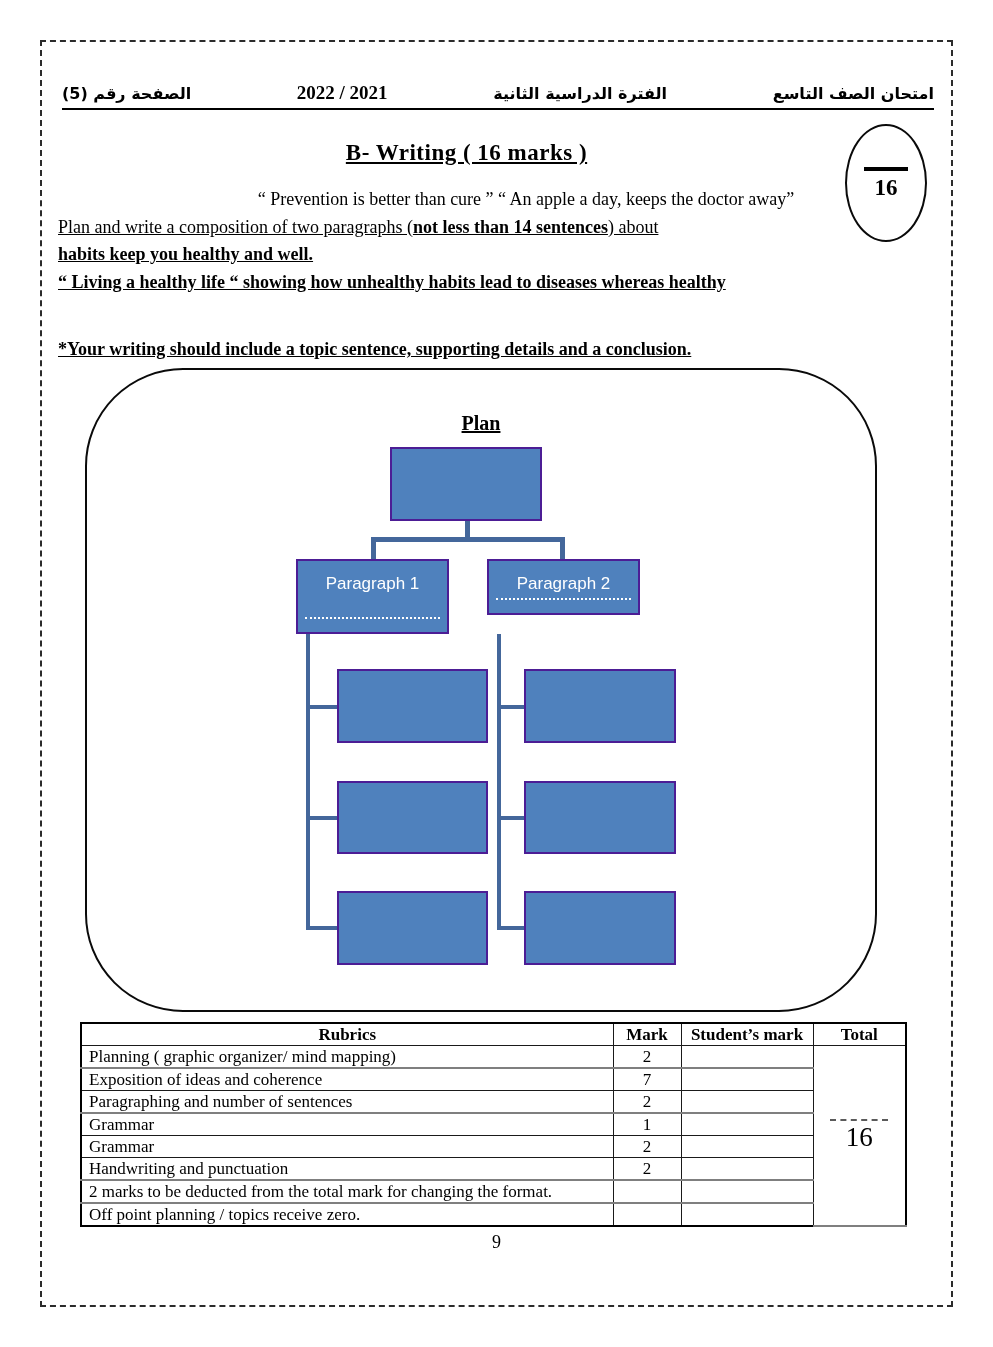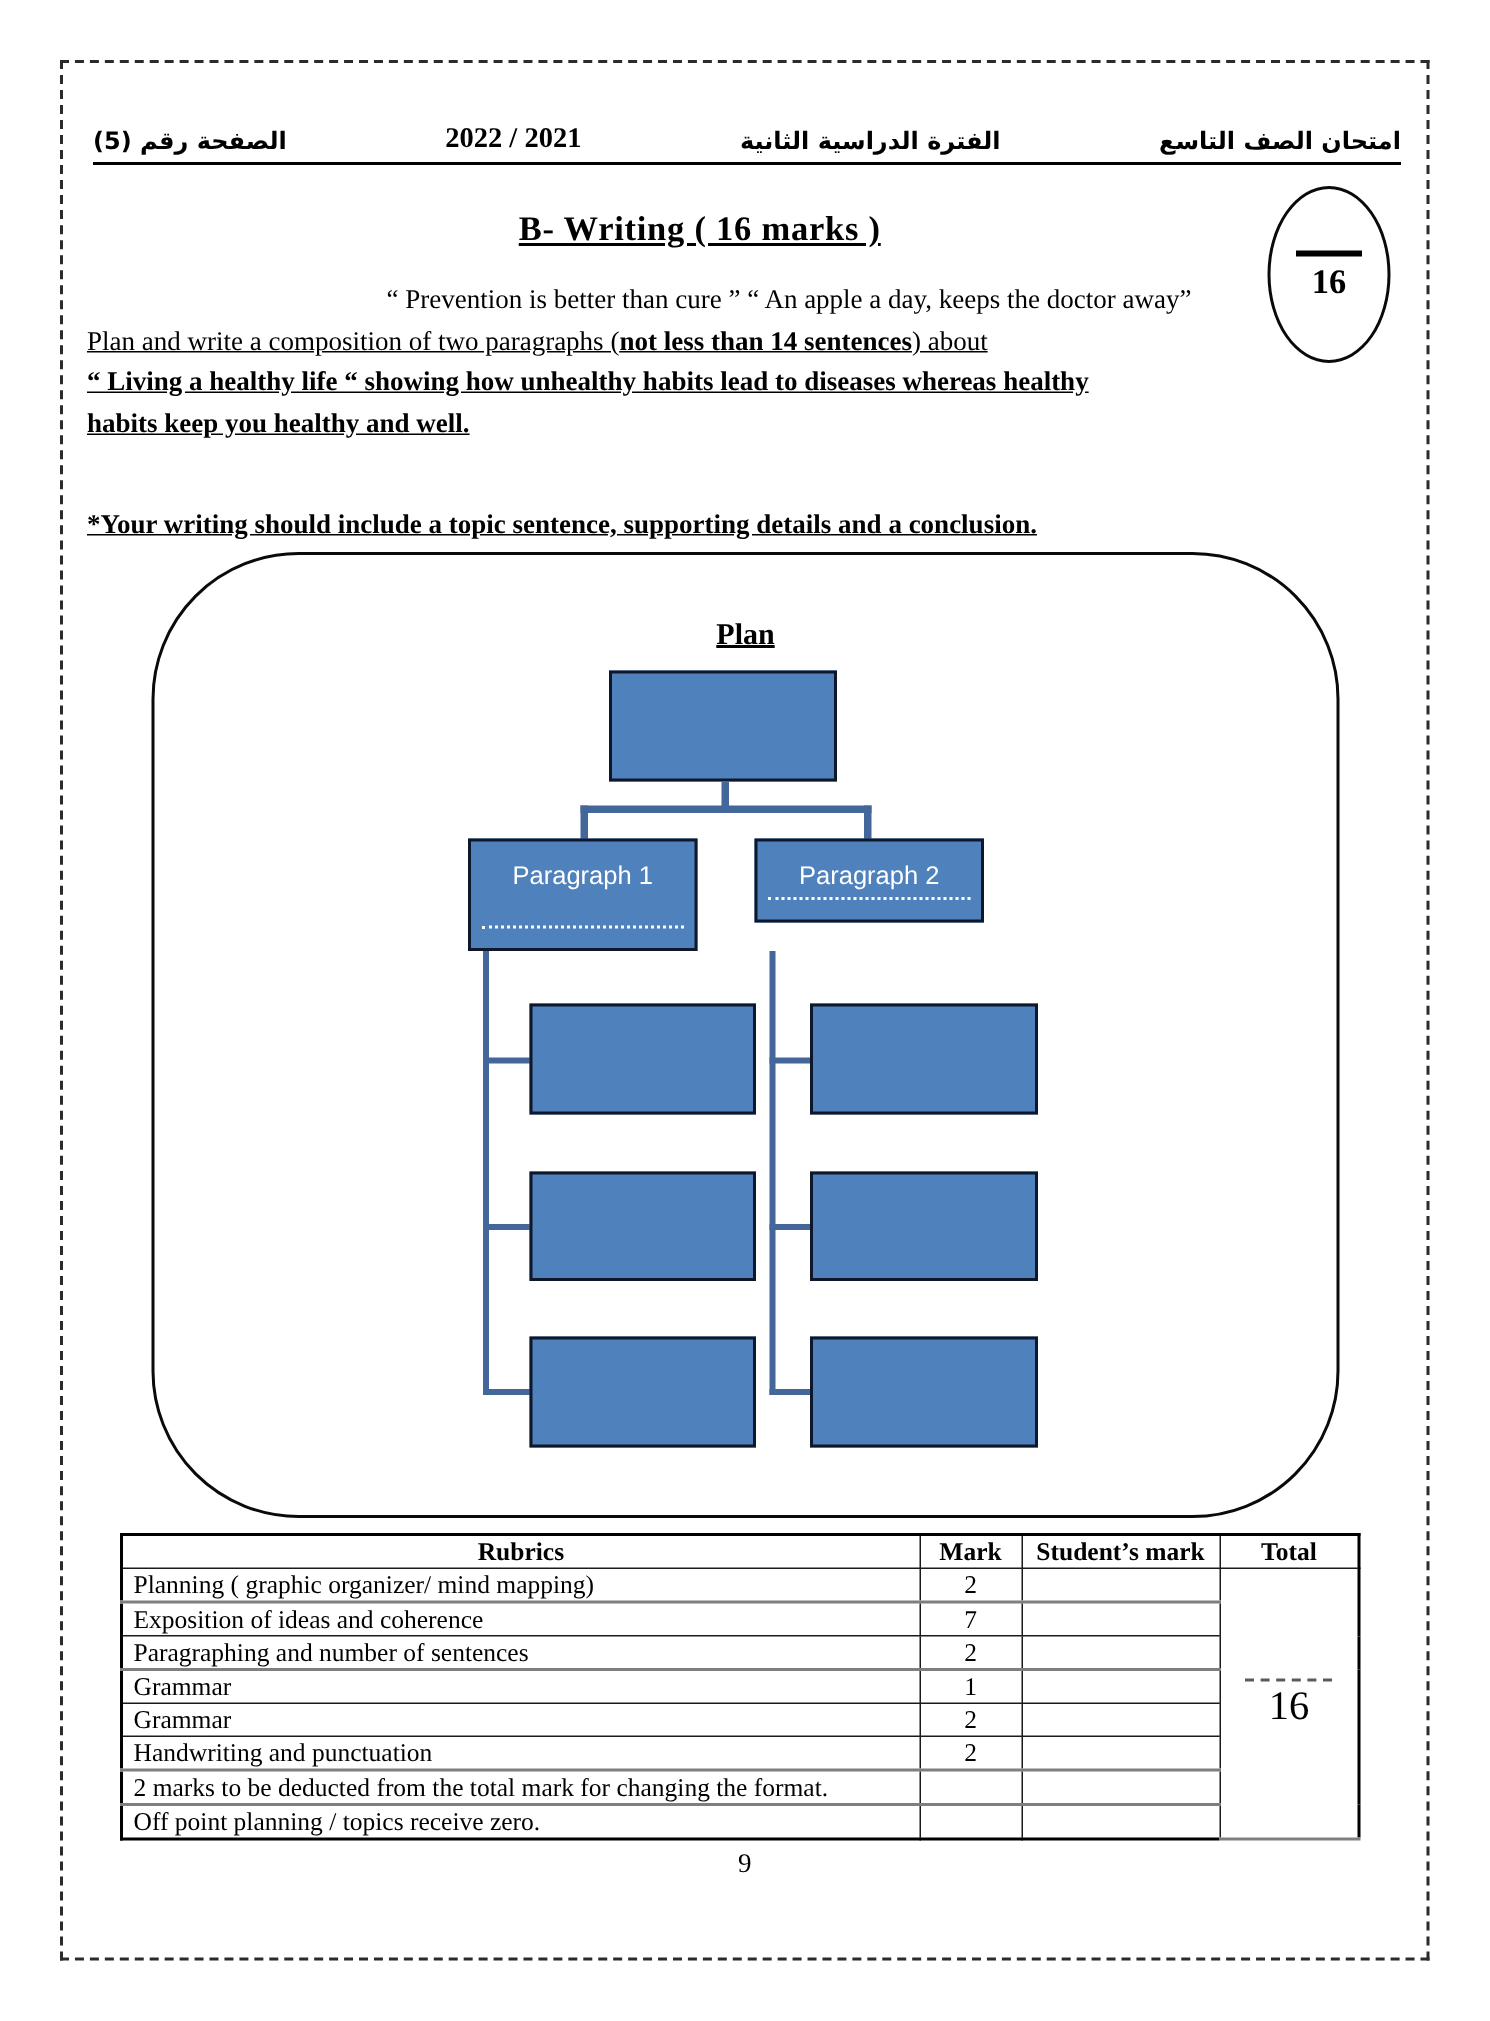--- a/index.html
+++ b/index.html
@@ -38,27 +38,27 @@
     position:absolute;left:58px;top:186px;width:892px;
     font-size:18px;line-height:27.5px;
   }
   .intro .indent{text-indent:44px;text-align:center;}
   .intro .u{text-decoration:underline;}
   .intro .b{font-weight:bold;}
   .intro .note{margin-top:40px;}
   
   .plan-wrap{
     position:absolute;left:85px;top:368px;width:788px;height:640px;
-    border:2px solid #0a0a0a;border-radius:98px;margin-left:16px;
+    border:2px solid #0a0a0a;border-radius:98px;
   }
   .plan-title{
     position:absolute;top:42px;left:0;right:0;text-align:center;
     font-size:20px;font-weight:bold;text-decoration:underline;
   }
-  .bluebox{position:absolute;background:#4F81BD;border:2px solid #0f172a;box-sizing:border-box;}
+  .bluebox{position:absolute;background:#4F81BD;border:2px solid #4c1d95;box-sizing:border-box;}
   .pbox{color:#fff;font-family:"Liberation Sans", sans-serif;font-size:17px;text-align:center;padding-top:13px;}
   .pbox .dots{position:absolute;left:7px;right:7px;bottom:13px;border-top:2px dotted #fff;}
   .conn{position:absolute;background:#44679B;}
   
   .rubric{
     position:absolute;left:80px;top:1022px;width:825px;
     border-collapse:collapse;table-layout:fixed;font-size:17px;
   }
   .rubric th,.rubric td{border:1.5px solid #1a1a1a;padding:0 4px;height:20px;line-height:21px;}
   .rubric th{font-weight:bold;text-align:center;}
@@ -87,22 +87,22 @@
 <div class="sec-title">B- Writing ( 16 marks )</div>
 
 <div class="score-ellipse">
   <div class="bar"></div>
   <div class="num">16</div>
 </div>
 
 <div class="intro">
   <div class="indent">“ Prevention is better than cure  ” “ An apple a day, keeps the doctor away”</div>
   <div class="u"><span>Plan and write a composition of two paragraphs (</span><span class="b">not less than 14 sentences</span><span>) about</span></div>
+  <div class="u b">habits keep you healthy and well.</div>
   <div class="u b">“ Living a healthy life “ showing how unhealthy habits lead to diseases whereas healthy</div>
-  <div class="u b">habits keep you healthy and well.</div>
   <div class="u b note">*Your writing should include a topic sentence, supporting details and a conclusion.</div>
 </div>
 
 <div class="plan-wrap">
   <div class="plan-title">Plan</div>
 
   <div class="bluebox" style="left:303px;top:77px;width:152px;height:74px;"></div>
 
   <div class="conn" style="left:378px;top:151px;width:5px;height:18px;"></div>
   <div class="conn" style="left:284px;top:167px;width:194px;height:5px;"></div>

